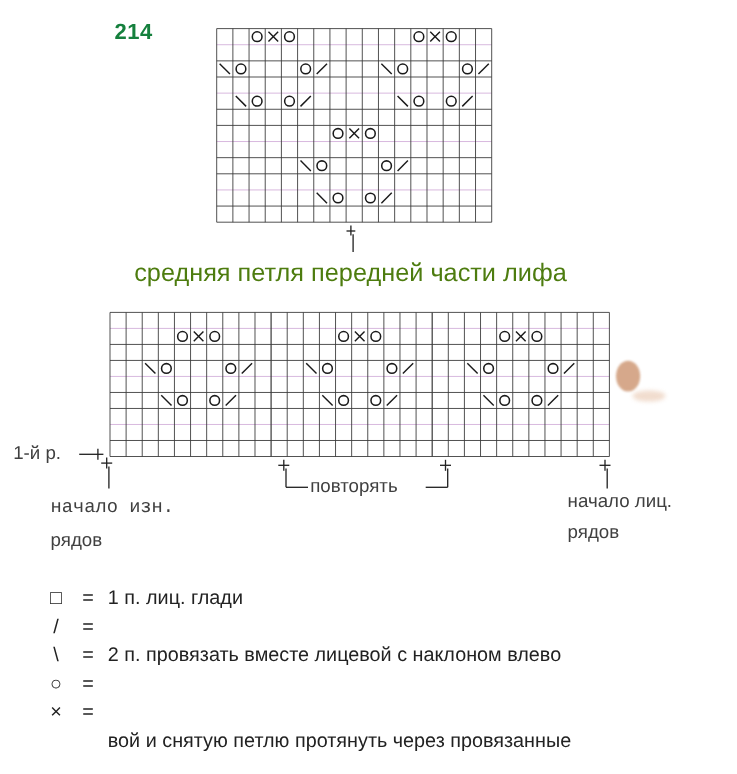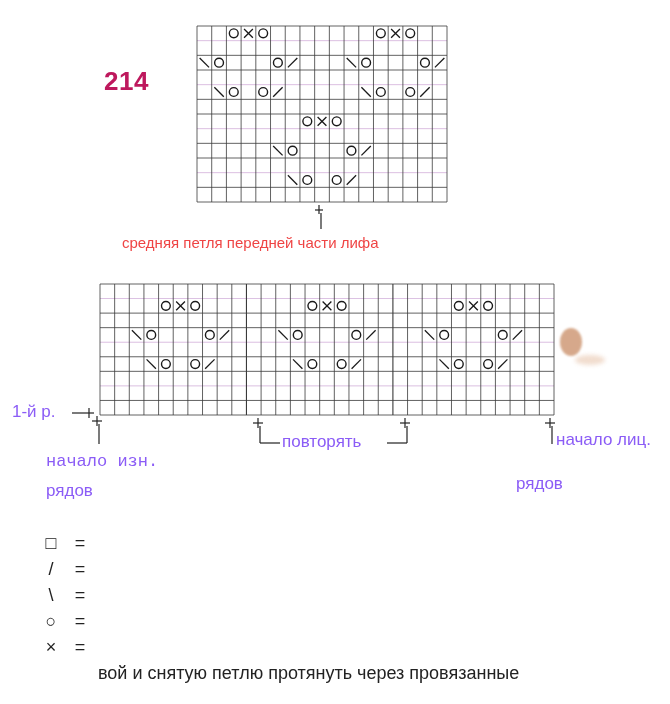--- a/index.html
+++ b/index.html
@@ -1,22 +1,22 @@
 <!DOCTYPE html>
 <html><head>
 <meta charset="utf-8">
 <style>
   html, body { margin:0; padding:0; }
   body { width:670px; height:704px; background:#ffffff; position:relative; overflow:hidden;
          font-family:"Liberation Sans", sans-serif; color:#1a1a1a; }
   .abs { position:absolute; }
-  #pattern-number { left:104px; top:18px; font-size:26px; font-weight:bold; color:#be185d; letter-spacing:0.5px;margin-top:48px; }
+  #pattern-number { left:104px; top:18px; font-size:20px; font-weight:bold; color:#15803d; letter-spacing:0.5px; }
   svg.chart { position:absolute; overflow:visible; }
-  .lbl { font-size:15px; color:#ef4444; white-space:nowrap; }
-  .lbl-sm { font-size:17px; color:#8b5cf6; white-space:nowrap; }
+  .lbl { font-size:23px; color:#4d7c0f; white-space:nowrap; }
+  .lbl-sm { font-size:17px; color:#404040; white-space:nowrap; }
   .legend-row { position:absolute; left:40px; font-size:18px; color:#222; white-space:nowrap; display:flex; align-items:center; }
   .legend-sym { width:22px; display:inline-block; text-align:center; }
   .legend-eq { width:36px; display:inline-block; text-align:center; }
   .stain { position:absolute; left:560px; top:328px; width:22px; height:28px; border-radius:50%;
            background:#cf9a77; opacity:0.85; filter:blur(1px); }
   .stain2 { position:absolute; left:575px; top:355px; width:30px; height:10px; border-radius:50%;
             background:#e8c6ae; opacity:0.6; filter:blur(2px); }
 </style>
 </head>
 <body>
@@ -196,37 +196,39 @@
   <line x1="155" y1="8" x2="155" y2="25" stroke="#222" stroke-width="1.2"></line>
   <line x1="135" y1="25" x2="155" y2="25" stroke="#222" stroke-width="1.2"></line>
 </svg>
 <div class="abs lbl-sm" style="left:282px; top:432px;text-align:center;">повторять</div>
 
 <svg class="chart" style="left:544px; top:418px;" width="14" height="26">
   <line x1="1" y1="5" x2="11" y2="5" stroke="#222" stroke-width="1.2"></line>
   <line x1="6" y1="0" x2="6" y2="10" stroke="#222" stroke-width="1.2"></line>
   <line x1="8" y1="8" x2="8" y2="26" stroke="#222" stroke-width="1.2"></line>
 </svg>
-<div class="abs lbl-sm" style="left:516px; top:430px;margin-left:40px;">начало лиц.</div>
+<div class="abs lbl-sm" style="left:516px; top:446px;">начало лиц.</div>
 <div class="abs lbl-sm" style="left:516px; top:474px;">рядов</div>
 
 <div class="stain"></div>
 <div class="stain2"></div>
 
 <div class="legend-row" style="top:533px;">
   <span class="legend-sym">□</span>
   <span class="legend-eq">=</span>
+  <span>1 п. лиц. глади</span>
 </div>
 <div class="legend-row" style="top:559px;">
   <span class="legend-sym">/</span>
   <span class="legend-eq">=</span>
 </div>
 <div class="legend-row" style="top:585px;">
   <span class="legend-sym">\</span>
   <span class="legend-eq">=</span>
+  <span>2 п. провязать вместе лицевой с наклоном влево</span>
 </div>
 <div class="legend-row" style="top:611px;">
   <span class="legend-sym">○</span>
   <span class="legend-eq">=</span>
 </div>
 <div class="legend-row" style="top:637px;">
   <span class="legend-sym">×</span>
   <span class="legend-eq">=</span>
 </div>
 <div class="legend-row" style="top:663px; left:98px;">

